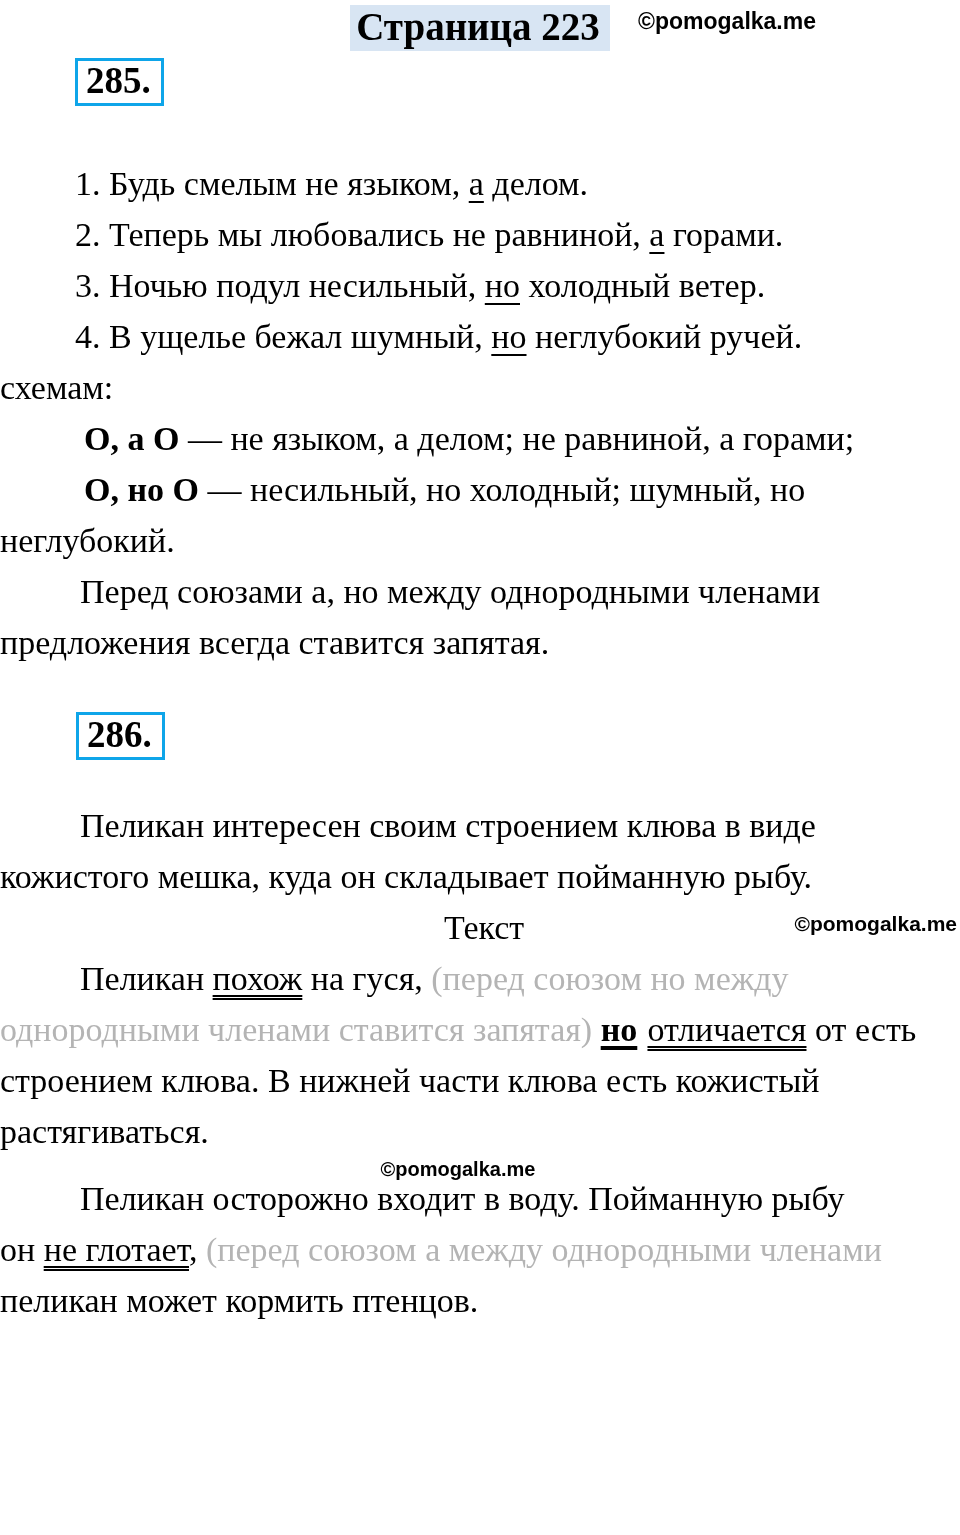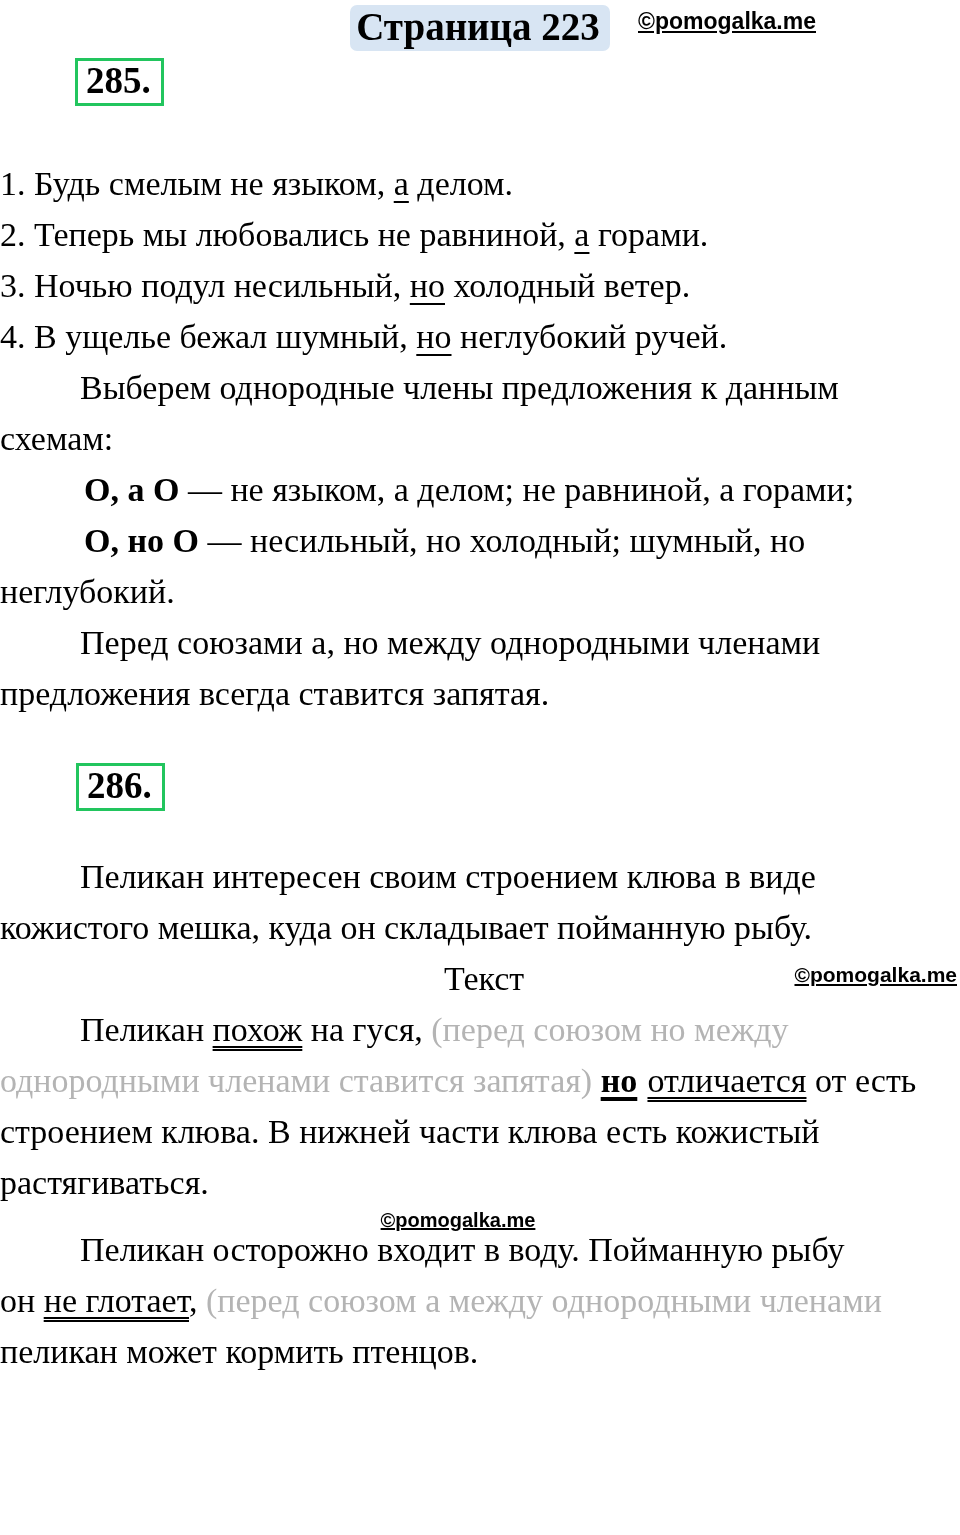--- a/index.html
+++ b/index.html
@@ -11,41 +11,40 @@
   }
   .page { position: relative; width: 960px; height: 1535px; }
 
   
   .header { position: relative; height: 49px; padding-top: 5px; text-align: center; }
   .title {
     display: inline-block;
     background: var(--title-highlight, #d8e5f3);
     font-weight: bold; font-size: 39px; line-height: 44px;
     padding: 0 10px 2px 6px;
-    border-radius: 7px;
   }
   .wm {
     font-family: "Liberation Sans", sans-serif;
-    font-weight: bold; color: #000; text-decoration: underline;
+    font-weight: bold; color: #000;
   }
   .wm-top { position: absolute; left: 638px; top: 8px; font-size: 23px; }
 
   
   .exrow { height: 48px; }
   .exrow-285 { margin: 4px 0 0 75px; }
   .exrow-286 { margin: 44px 0 0 76px; }
   .exnum {
-    display: inline-block; border: 3px solid #22c55e;
+    display: inline-block; border: 3px solid #0ea5e9;
     font-weight: bold; font-size: 37px; line-height: 40px;
     padding: 0 10px 2px 8px;
   }
 
   
   .ln { line-height: 51px; white-space: nowrap; }
-  .sent { }
+  .sent { padding-left: 75px; }
   .ind80 { padding-left: 80px; }
   .ind84 { padding-left: 84px; }
   .mt-list { margin-top: 52px; }
   .mt-intro286 { margin-top: 40px; }
   .b { font-weight: bold; }
   .note { color: var(--note-gray, #b4b4b4); }
 
   
   .us { text-decoration: underline; text-decoration-thickness: 2px; text-underline-offset: 6px; }
   .ud { text-decoration: underline; text-decoration-style: double; text-decoration-thickness: 2px; text-underline-offset: 5px; }
@@ -72,21 +71,20 @@
   <div class="exrow exrow-285">
     <span class="exnum">285.</span>
   </div>
 
   <div class="mt-list">
     <div class="ln sent"><span>1. Будь смелым не языком, </span><span class="us">а</span><span> делом.</span></div>
     <div class="ln sent"><span>2. Теперь мы любовались не равниной, </span><span class="us">а</span><span> горами.</span></div>
     <div class="ln sent"><span>3. Ночью подул несильный, </span><span class="us">но</span><span> холодный ветер.</span></div>
     <div class="ln sent"><span>4. В ущелье бежал шумный, </span><span class="us">но</span><span> неглубокий ручей.</span></div>
 
-    <div class="ln ind80">Выберем однородные члены предложения к данным</div>
     <div class="ln">схемам:</div>
 
     <div class="ln ind84"><span class="b">О, а О</span><span> — не языком, а делом; не равниной, а горами;</span></div>
     <div class="ln ind84"><span class="b">О, но О</span><span> — несильный, но холодный; шумный, но</span></div>
     <div class="ln">неглубокий.</div>
 
     <div class="ln ind80">Перед союзами а, но между однородными членами</div>
     <div class="ln">предложения всегда ставится запятая.</div>
   </div>
 

